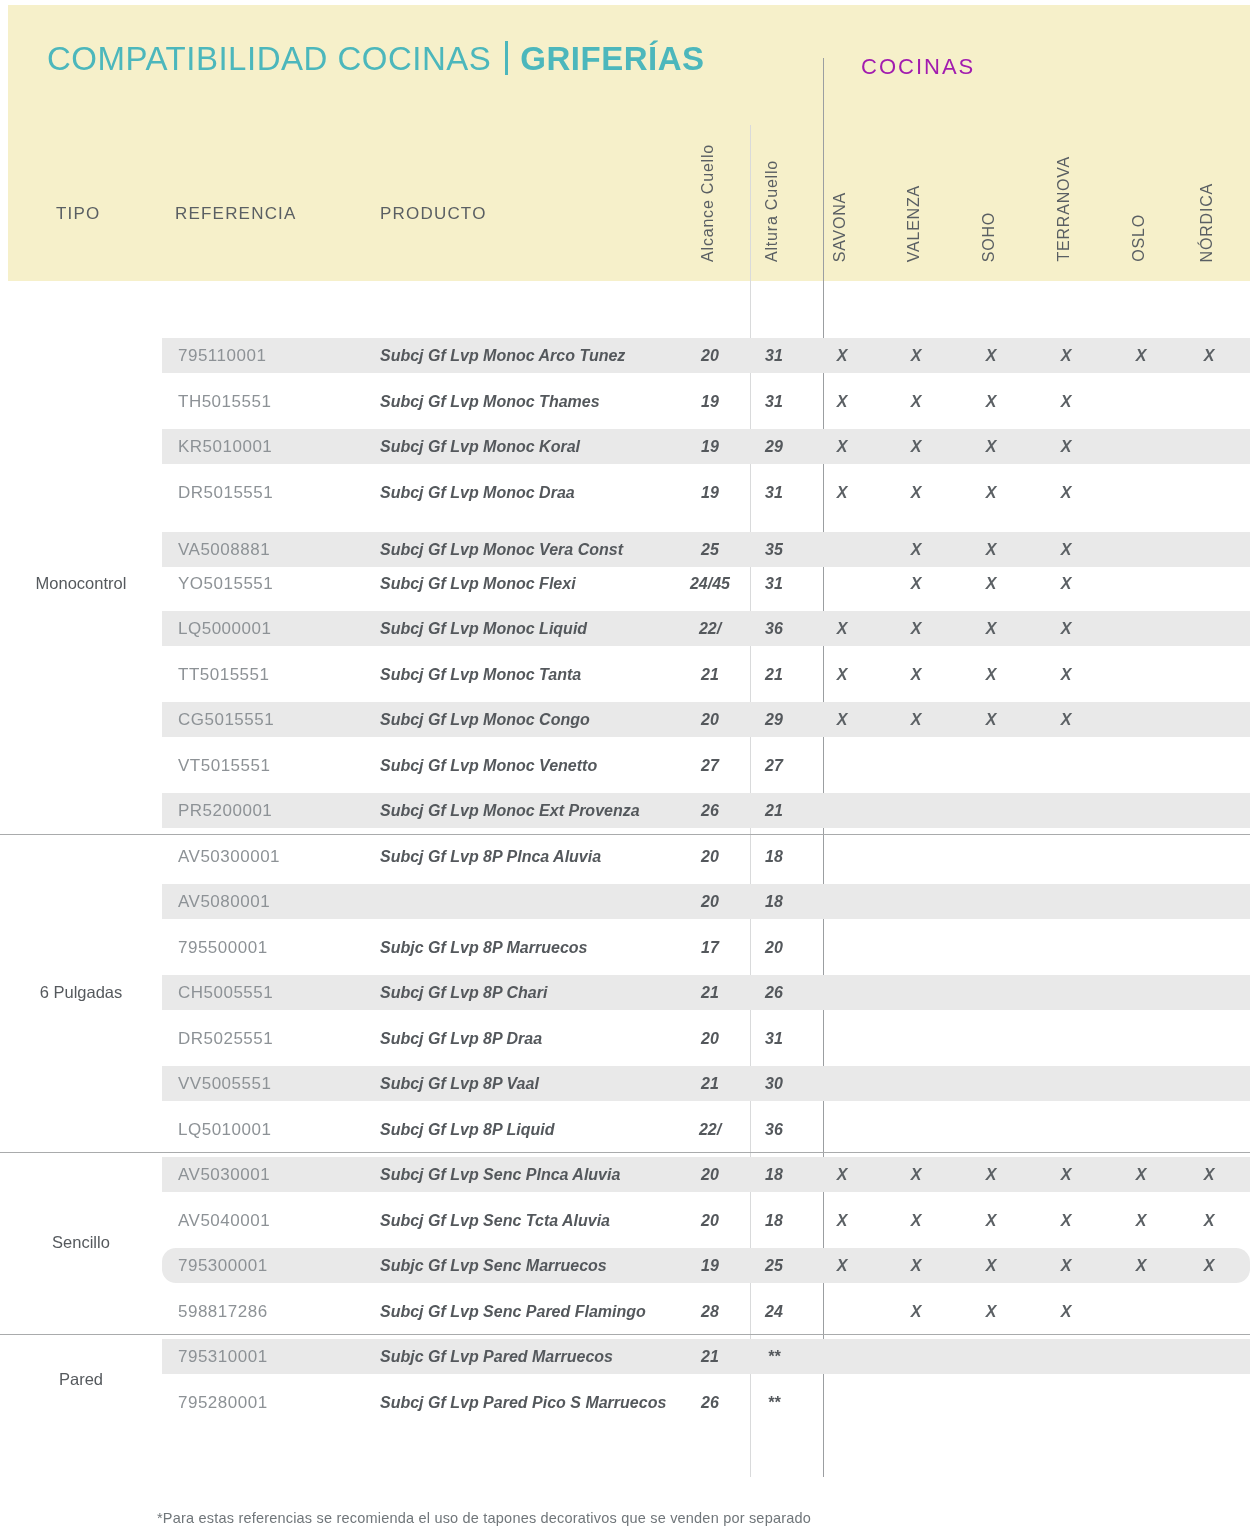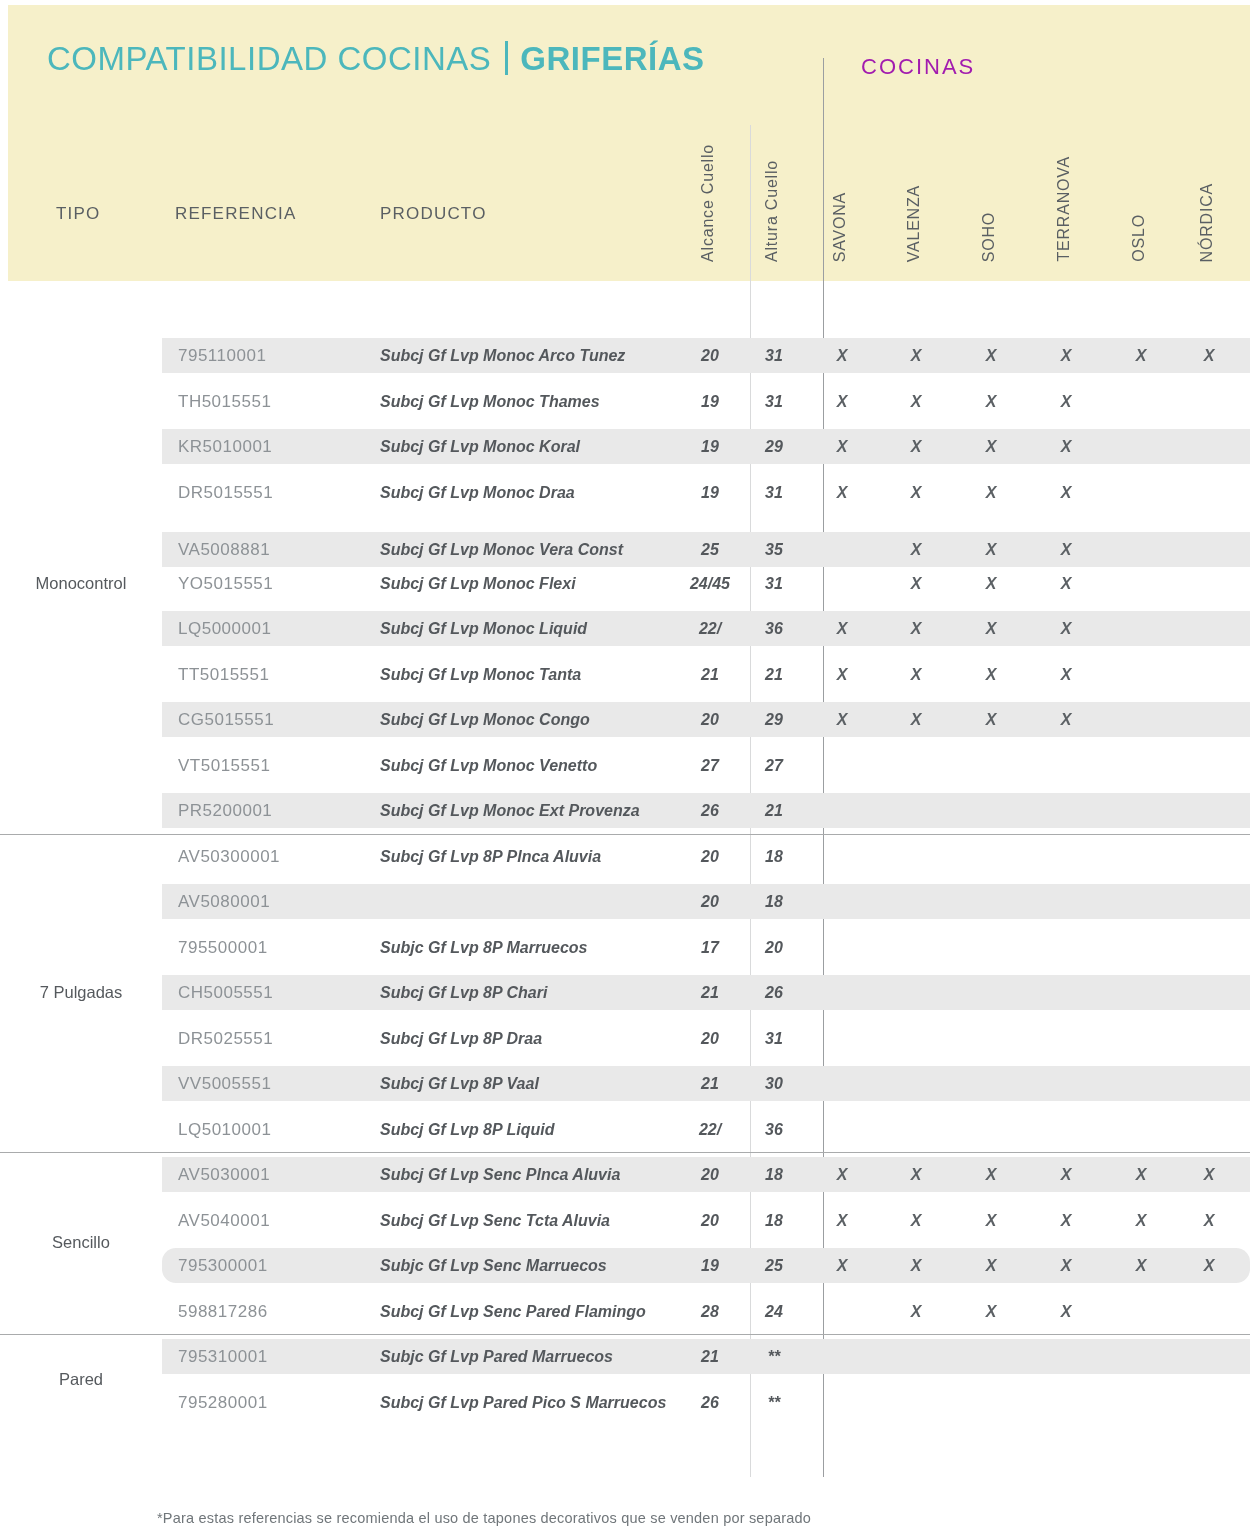--- a/index.html
+++ b/index.html
@@ -435,21 +435,21 @@
         <div class="cell num" style="left: 577px;">**</div>
         <div class="cell mark" style="left: 660px;"></div>
         <div class="cell mark" style="left: 734px;"></div>
         <div class="cell mark" style="left: 809px;"></div>
         <div class="cell mark" style="left: 884px;"></div>
         <div class="cell mark" style="left: 959px;"></div>
         <div class="cell mark" style="left: 1027px;"></div>
       </div>
       <div class="group-label" style="top: 565.5px;">Monocontrol</div>
       <div class="group-sep" style="top: 833.5px;"></div>
-      <div class="group-label" style="top: 975px;">7 Pulgadas</div>
+      <div class="group-label" style="top: 975px;">6 Pulgadas</div>
       <div class="group-sep" style="top: 1152px;"></div>
       <div class="group-label" style="top: 1225.25px;">Sencillo</div>
       <div class="group-sep" style="top: 1334px;"></div>
       <div class="group-label" style="top: 1361.75px;">Pared</div>
     </div>
 
   <div class="footnote">*Para estas referencias se recomienda el uso de tapones decorativos que se venden por separado</div>
 
 </div>
 

